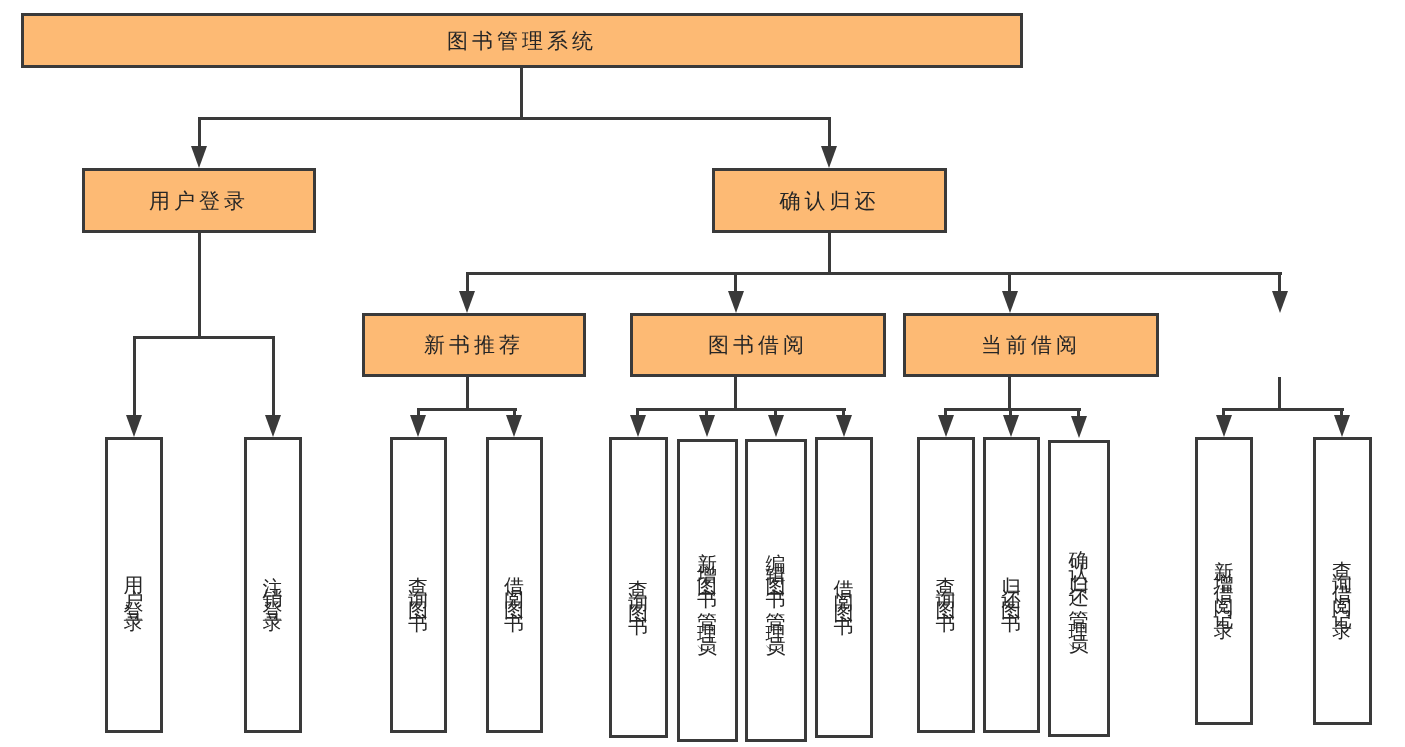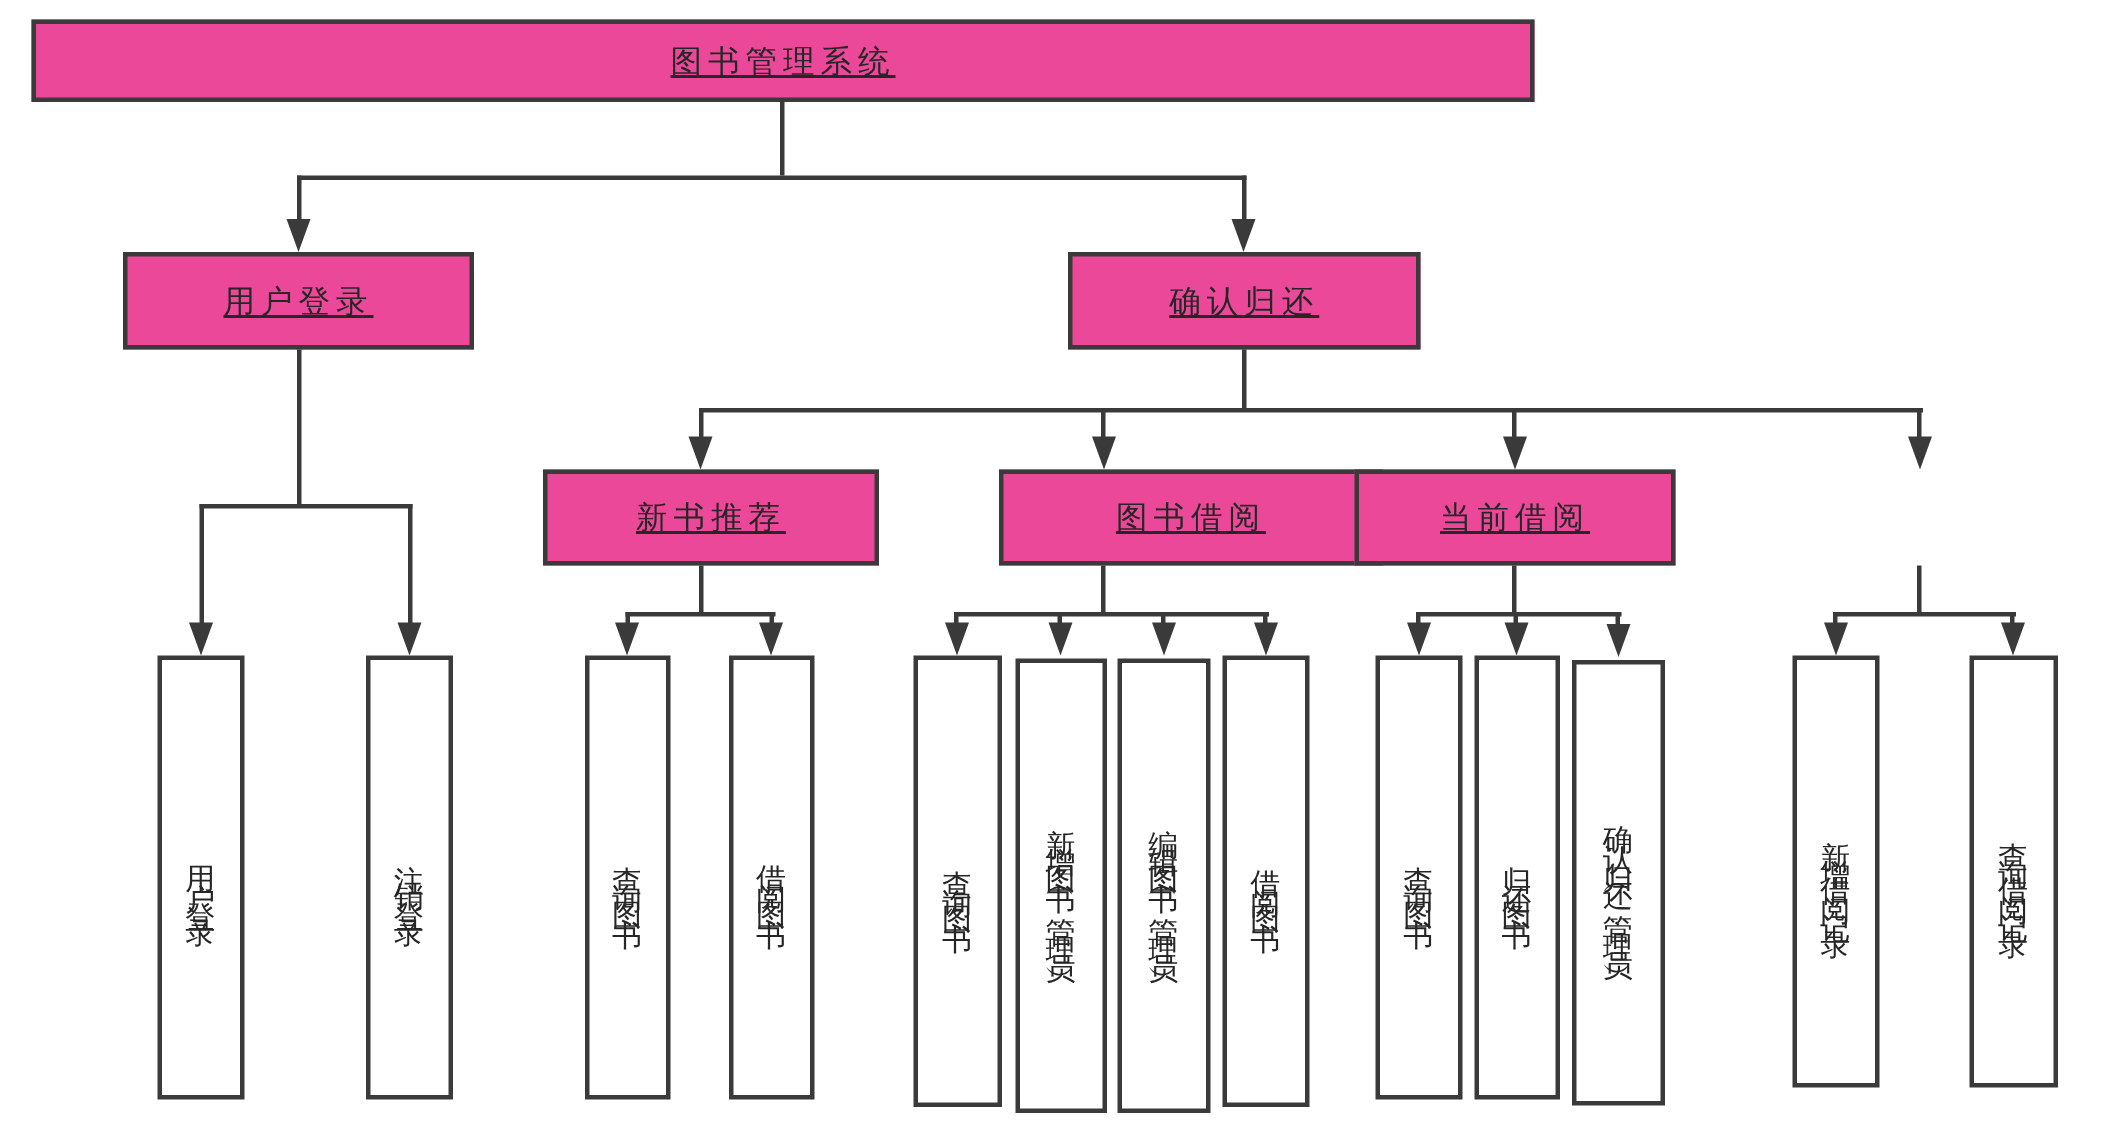--- a/index.html
+++ b/index.html
@@ -9,24 +9,24 @@
     --bg:#ffffff;
     --watermark:#b9b9b9;
   }
   html,body{margin:0;padding:0;background:var(--bg);}
   body{font-family:"DejaVu Sans","Liberation Sans",sans-serif;}
   #canvas{
     position:relative;width:1405px;height:747px;background:var(--bg);
     overflow:hidden;
   }
   .node{
-    position:absolute;box-sizing:border-box;background:#ec4899;
+    position:absolute;box-sizing:border-box;background:#fdba74;
     border:3px solid var(--border);
     display:flex;align-items:center;justify-content:center;
-    color:var(--text);font-size:21px;letter-spacing:4px;white-space:nowrap;text-decoration:underline;
+    color:var(--text);font-size:21px;letter-spacing:4px;white-space:nowrap;
   }
   .vnode{
     position:absolute;box-sizing:border-box;background:#fff;
     border:3px solid var(--border);
     display:flex;align-items:center;justify-content:center;
     color:var(--text);
   }
   .vnode .vtext{
     writing-mode:vertical-rl;text-orientation:mixed;
     font-size:20px;letter-spacing:12px;line-height:1;white-space:nowrap;
@@ -81,24 +81,24 @@
   <div class="vline" style="left:734px;top:272px;height:20px;"></div>
   <div class="arrow" style="left:728px;top:291px;"></div>
   <div class="vline" style="left:1008px;top:272px;height:20px;"></div>
   <div class="arrow" style="left:1002px;top:291px;"></div>
   <div class="vline" style="left:1278px;top:272px;height:20px;"></div>
   <div class="arrow" style="left:1272px;top:291px;"></div>
 
   <div class="node" style="left:362px;top:313px;width:224px;height:64px;">
     <span>新书推荐</span>
   </div>
-  <div class="node" style="left:630px;top:313px;width:256px;height:64px;margin-left:36px;">
+  <div class="node" style="left:630px;top:313px;width:256px;height:64px;">
     <span>图书借阅</span>
   </div>
-  <div class="node" style="left:903px;top:313px;width:214px;height:64px;">
+  <div class="node" style="left:903px;top:313px;width:256px;height:64px;">
     <span>当前借阅</span>
   </div>
 
   <div class="vline" style="left:466px;top:377px;height:31px;"></div>
   <div class="hline" style="left:417px;top:408px;width:100px;"></div>
   <div class="vline" style="left:417px;top:408px;height:9px;"></div>
   <div class="arrow" style="left:410px;top:415px;"></div>
   <div class="vline" style="left:513px;top:408px;height:9px;"></div>
   <div class="arrow" style="left:506px;top:415px;"></div>
 

